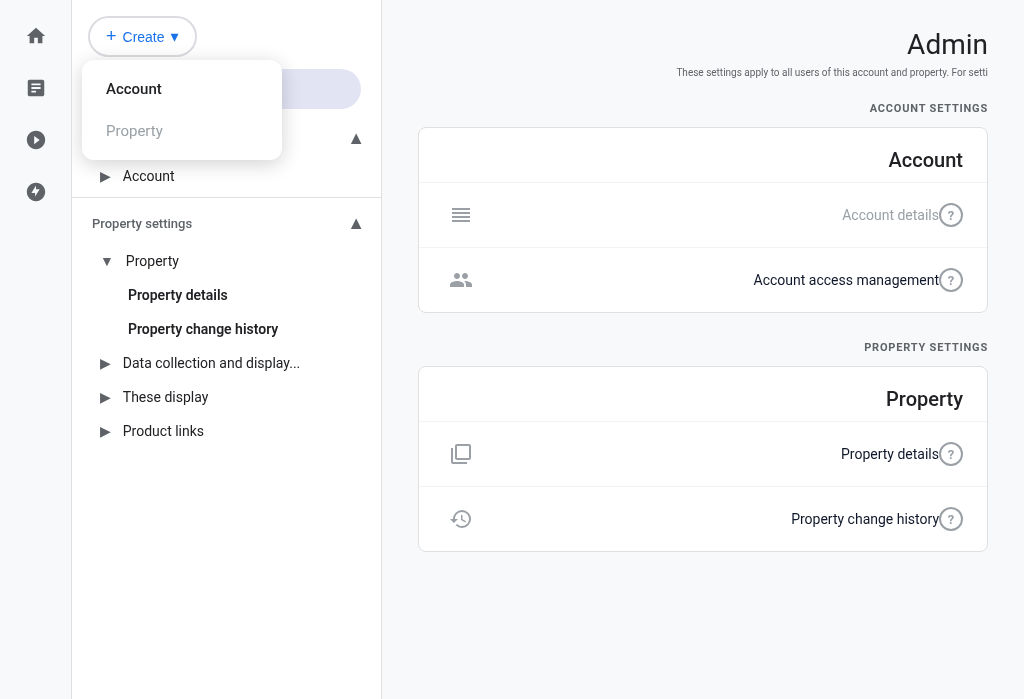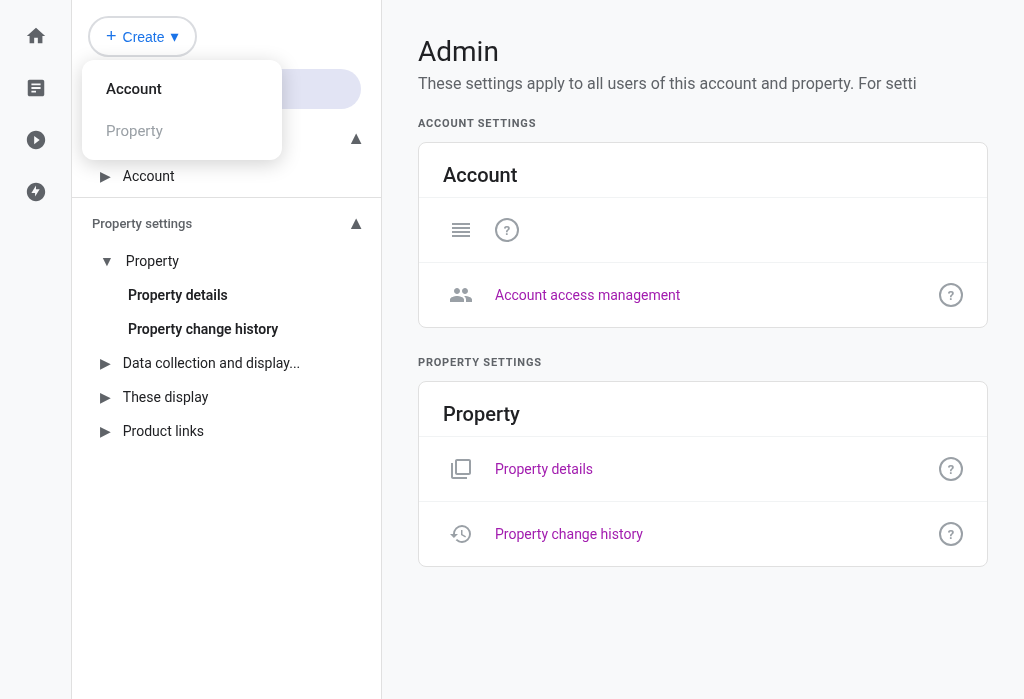--- a/index.html
+++ b/index.html
@@ -164,31 +164,32 @@
       background: #c5cae9;
       border-radius: 20px;
       opacity: 0.5;
     }
 
     
     .main-content {
       flex: 1;
       background: #f8f9fa;
       overflow-y: auto;
-      padding: 35px 36px;
+      padding: 28px 36px;
+      text-align: right;
     }
 
     .page-title {
       font-size: 28px;
       font-weight: 400;
       color: #202124;
       margin-bottom: 6px;
     }
     .page-subtitle {
-      font-size: 16px;
+      font-size: 10px;
       color: #5f6368;
       margin-bottom: 24px;
     }
 
     .section-label {
       font-size: 11px;
       font-weight: 700;
       letter-spacing: 0.8px;
       color: #5f6368;
       margin-bottom: 12px;
@@ -241,21 +242,21 @@
       width: 24px;
       height: 24px;
       fill: #9aa0a6;
     }
     .settings-row-label {
       flex: 1;
       font-size: 14px;
       color: #9aa0a6;
     }
     .settings-row-label.dark {
-      color: #a21caf;
+      color: #0f172a;
     }
     .help-icon {
       width: 24px;
       height: 24px;
       border: 2px solid #9aa0a6;
       border-radius: 50%;
       display: flex;
       align-items: center;
       justify-content: center;
       color: #9aa0a6;
@@ -354,20 +355,21 @@
   <div class="settings-card">
     <div class="settings-card-header">
       <div class="settings-card-title">Account</div>
     </div>
     <div class="settings-row">
       <div class="settings-row-icon">
         <svg viewBox="0 0 24 24">
           <path d="M3 5v2h18V5H3zm0 4v2h18V9H3zm0 4v2h18v-2H3zm0 4v2h18v-2H3z"></path>
         </svg>
       </div>
+      <span class="settings-row-label">Account details</span>
       <div class="help-icon">?</div>
     </div>
     <div class="settings-row">
       <div class="settings-row-icon">
         <svg viewBox="0 0 24 24">
           <path d="M16 11c1.66 0 2.99-1.34 2.99-3S17.66 5 16 5c-1.66 0-3 1.34-3 3s1.34 3 3 3zm-8 0c1.66 0 2.99-1.34 2.99-3S9.66 5 8 5C6.34 5 5 6.34 5 8s1.34 3 3 3zm0 2c-2.33 0-7 1.17-7 3.5V19h14v-2.5c0-2.33-4.67-3.5-7-3.5zm8 0c-.29 0-.62.02-.97.05 1.16.84 1.97 1.97 1.97 3.45V19h6v-2.5c0-2.33-4.67-3.5-7-3.5z"></path>
         </svg>
       </div>
       <span class="settings-row-label dark">Account access management</span>
       <div class="help-icon">?</div>

